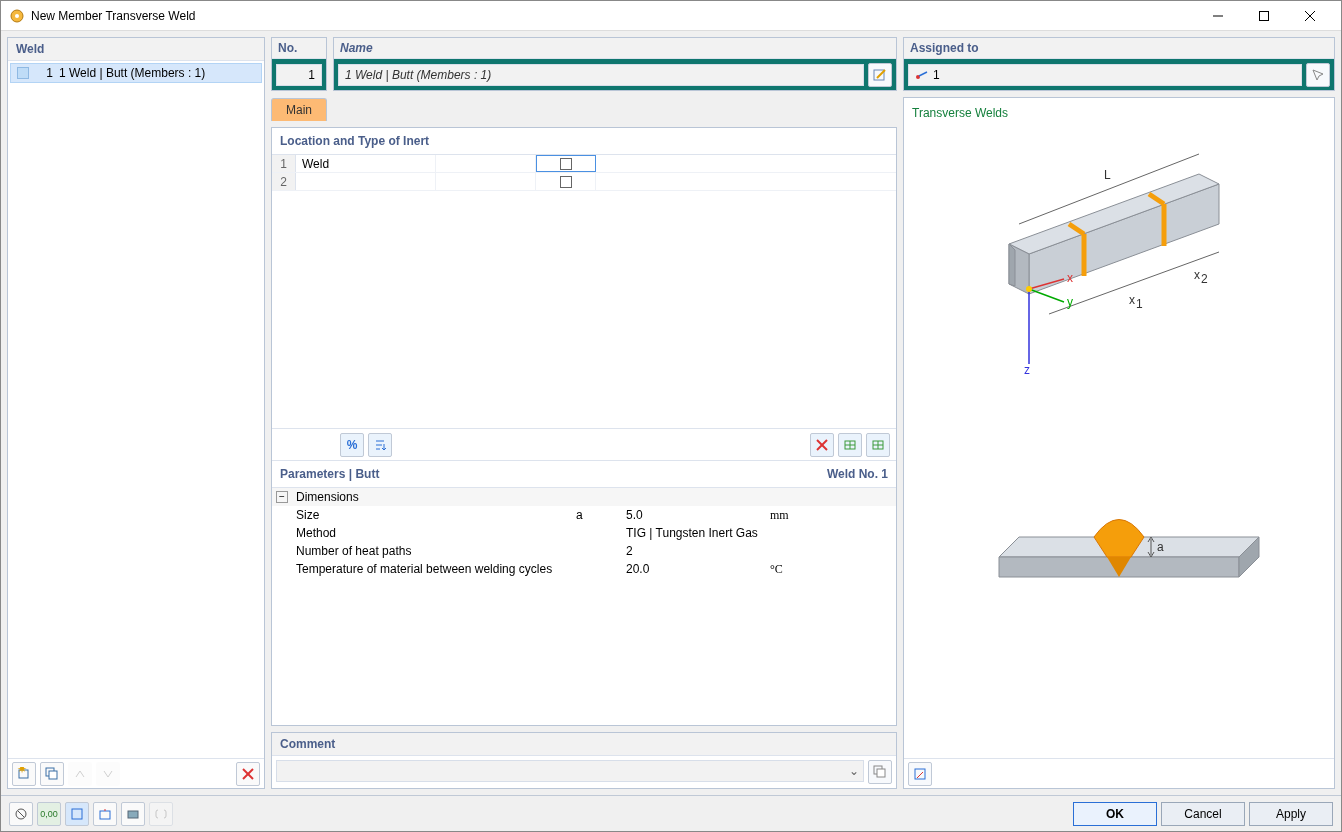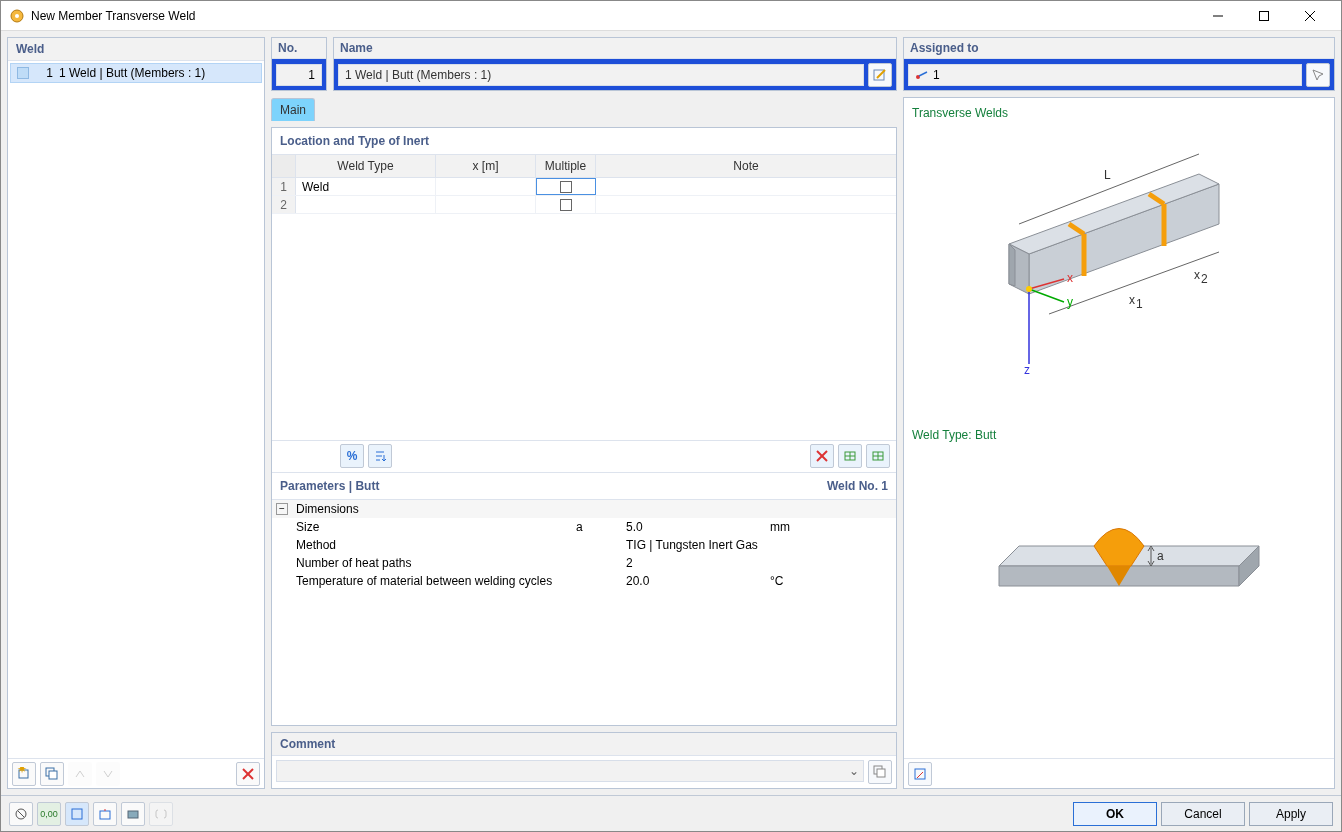--- a/index.html
+++ b/index.html
@@ -23,32 +23,32 @@
 .list-item .num { width: 18px; text-align: right; margin-right: 6px; }
 .list-toolbar { height: 30px; border-top: 1px solid #dde3ed; display: flex; align-items: center; padding: 0 4px; gap: 4px; }
 .tool-btn { width: 24px; height: 24px; border: 1px solid transparent; background: #fafafa; display: flex; align-items: center; justify-content: center; border-radius: 2px; }
 .tool-btn.bordered { border: 1px solid #c0c9d6; }
 .tool-btn.disabled { opacity: 0.4; }
 .spacer { flex: 1; }
 
 
 .mid-col { flex: 1; display: flex; flex-direction: column; gap: 6px; overflow: hidden; }
 .top-row { display: flex; gap: 6px; height: 54px; }
-.box { background: #1d4ed8; border: 1px solid #b9c5d6; display: flex; flex-direction: column; }
+.box { background: #0f766e; border: 1px solid #b9c5d6; display: flex; flex-direction: column; }
 .no-box { width: 56px; }
-.name-box { flex: 1; }
+.name-box { flex: 1; font-style: italic; }
 .box .hdr { background: #f2f2f2; color: #4a5e8a; font-weight: bold; padding: 3px 6px; border-bottom: 1px solid #dde3ed; }
 .box .body { flex: 1; display: flex; align-items: center; padding: 4px; gap: 4px; }
 .no-box .no-val { width: 100%; text-align: right; padding: 3px 6px; background: #f2f2f2; border: 1px solid #d7dee9; }
 .name-input { flex: 1; padding: 3px 6px; background: #f2f2f2; border: 1px solid #d7dee9; color: #333; }
 .icon-btn { width: 24px; height: 24px; border: 1px solid #c0c9d6; background: #f7f9fc; display: flex; align-items: center; justify-content: center; border-radius: 2px; }
 
 
 .tab-bar { height: 24px; display: flex; align-items: flex-end; }
-.tab { background: #7dd3fc; border: 1px solid #b9c5d6; border-bottom: none; padding: 4px 8px; color: #333; border-radius: 3px 3px 0 0; }
+.tab { background: #fdba74; border: 1px solid #b9c5d6; border-bottom: none; padding: 4px 14px; color: #333; border-radius: 3px 3px 0 0; }
 
 
 .main-panel { flex: 1; background: #fff; border: 1px solid #b9c5d6; display: flex; flex-direction: column; overflow: hidden; }
 .section-title { color: #4a5e8a; font-weight: bold; padding: 6px 8px; }
 .grid { border-top: 1px solid #dde3ed; }
 .grid-head { display: flex; background: #f2f2f2; border-bottom: 1px solid #dde3ed; }
 .grid-head .gh { padding: 4px 6px; text-align: center; border-right: 1px solid #dde3ed; color: #333; }
 .gh.rownum { width: 24px; background: #ececec; }
 .gh.wt { width: 140px; }
 .gh.xm { width: 100px; }
@@ -72,21 +72,21 @@
 .param-head .pt { color: #4a5e8a; font-weight: bold; flex: 1; }
 .param-head .wn { color: #4a5e8a; font-weight: bold; }
 .param-body { flex: 1; border-top: 1px solid #dde3ed; background: #fff; overflow: auto; }
 .tree-row { display: flex; align-items: center; height: 18px; padding-left: 4px; }
 .tree-row.group { background: #f6f6f6; }
 .tree-row .tog { width: 12px; height: 12px; border: 1px solid #999; display: flex; align-items: center; justify-content: center; font-size: 10px; margin-right: 4px; line-height: 1; }
 .tree-row .lbl { flex: 0 0 300px; padding-left: 20px; }
 .tree-row.group .lbl { padding-left: 4px; }
 .tree-row .sym { width: 50px; }
 .tree-row .val { width: 140px; text-align: left; padding-right: 6px; }
-.tree-row .unit { width: 50px; padding-left: 4px; }
+.tree-row .unit { width: 50px; padding-left: 4px; font-family: Liberation Serif, serif; }
 .tree-row.group .sym,.tree-row.group .val,.tree-row.group .unit{background:#f6f6f6;}
 
 
 .comment-panel { background: #fff; border: 1px solid #b9c5d6; }
 .comment-body { padding: 4px; display: flex; gap: 4px; }
 .comment-input { flex: 1; height: 22px; border: 1px solid #d7dee9; background: #f2f2f2; display: flex; align-items: center; justify-content: flex-end; padding: 0 4px; }
 .comment-input .dd { color: #666; }
 
 
 .right-col { width: 432px; display: flex; flex-direction: column; gap: 6px; }
@@ -199,27 +199,20 @@
       </div>
     </div>
 
     <div class="tab-bar">
       <div class="tab">Main</div>
     </div>
 
     <div class="main-panel">
       <div class="section-title">Location and Type of Inert</div>
       <div class="grid">
-        <div class="grid-head">
-          <div class="gh rownum"></div>
-          <div class="gh wt">Weld Type</div>
-          <div class="gh xm">x [m]</div>
-          <div class="gh mul">Multiple</div>
-          <div class="gh note">Note</div>
-        </div>
         <div class="grid-row sel">
           <div class="gc rownum">1</div>
           <div class="gc wt">Weld</div>
           <div class="gc xm"></div>
           <div class="gc mul">
               <span class="cbx"></span>
             </div>
           <div class="gc note"></div>
         </div>
         <div class="grid-row">
@@ -370,21 +363,20 @@
 
             <line x1="110" y1="165" x2="145" y2="155" stroke="#d33" stroke-width="1.5"></line>
               <text x="148" y="158" fill="#d33" font-size="11">x</text>
             <line x1="110" y1="165" x2="145" y2="178" stroke="#0a0" stroke-width="1.5"></line>
               <text x="148" y="182" fill="#0a0" font-size="11">y</text>
             <line x1="110" y1="165" x2="110" y2="240" stroke="#33d" stroke-width="1.5"></line>
               <text x="105" y="250" fill="#33d" font-size="11">z</text>
             <circle cx="110" cy="165" r="3" fill="#fc0"></circle>
           </svg>
         </div>
-        <div class="preview-title">Weld Type: Butt</div>
         <div style="flex:1;position:relative">
           <svg width="100%" height="180" viewBox="0 0 400 180">
             <polygon points="80,120 320,120 340,100 100,100" fill="#dbe0e6" stroke="#8a8f96"></polygon>
             <polygon points="80,120 80,140 320,140 320,120" fill="#b3b9c0" stroke="#8a8f96"></polygon>
             <polygon points="320,120 340,100 340,120 320,140" fill="#9fa6ad" stroke="#8a8f96"></polygon>
             <path d="M175 100 Q200 65 225 100 L212 120 L188 120 Z" fill="#f59e0b" stroke="#d97706"></path>
             <path d="M200 140 L188 120 L212 120 Z" fill="#e08700"></path>
             <line x1="232" y1="102" x2="232" y2="118" stroke="#555"></line>
               <path d="M229 105 L232 100 L235 105 M229 115 L232 120 L235 115" fill="none" stroke="#555"></path>
             <text x="238" y="114" font-size="12" fill="#333">a</text>

